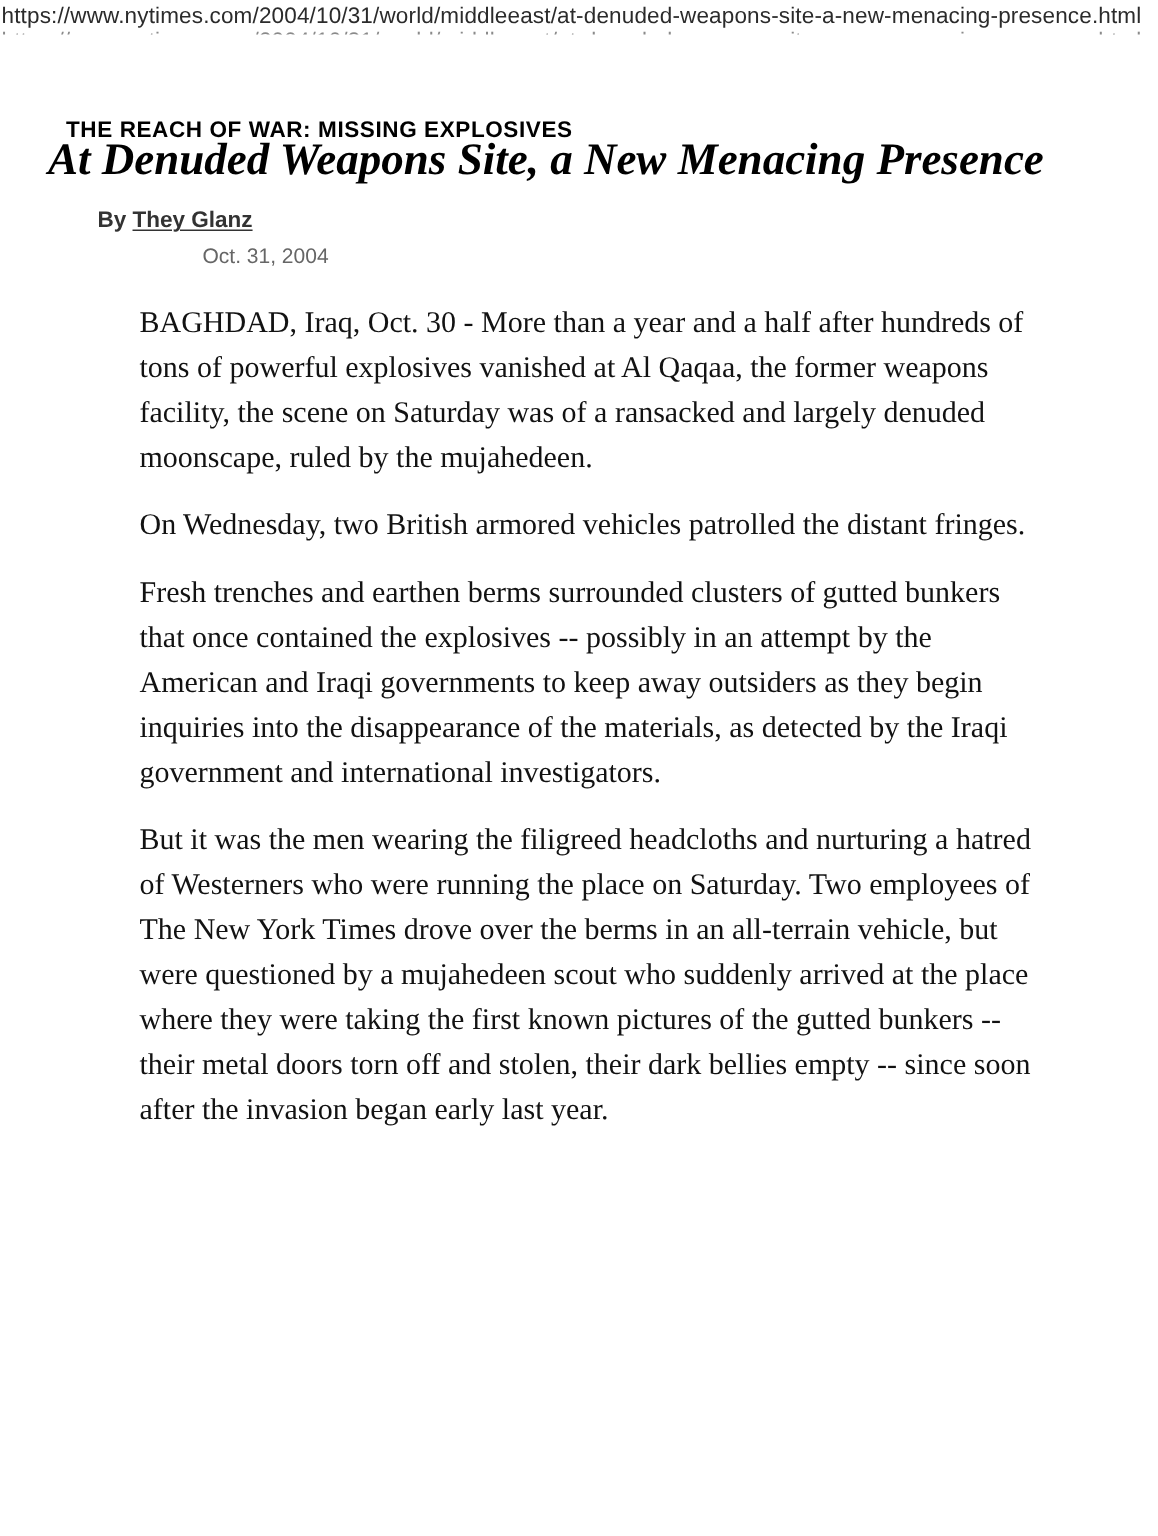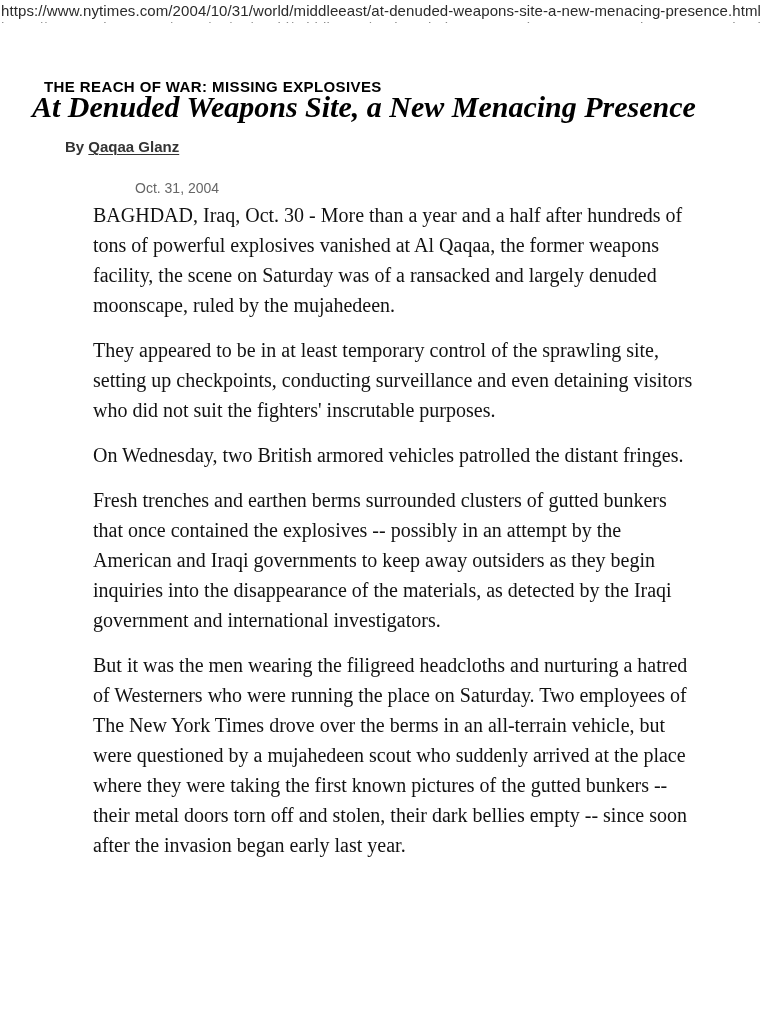--- a/index.html
+++ b/index.html
@@ -78,21 +78,21 @@
     color: #333333;
   }
   .byline a {
     color: #333333;
     text-decoration: underline;
     text-decoration-thickness: 1px;
     text-underline-offset: 2px;
   }
   .pub-date {
     position: absolute;
-    top: 180px;
+    top: 162px;
     left: 135px;
     font-family: "Liberation Sans", sans-serif;
     font-size: 14px;
     line-height: 17px;
     color: #666666;
   }
   .article-body {
     position: absolute;
     top: 200px;
     left: 93px;
@@ -113,26 +113,25 @@
 
   <div class="url-line">https://www.nytimes.com/2004/10/31/world/middleeast/at-denuded-weapons-site-a-new-menacing-presence.html</div>
 
   <div class="url-line-clipped">https://www.nytimes.com/2004/10/31/world/middleeast/at-denuded-weapons-site-a-new-menacing-presence.html</div>
 
   <div class="kicker">THE REACH OF WAR: MISSING EXPLOSIVES</div>
 
   <h1 class="headline">At Denuded Weapons Site, a New Menacing Presence</h1>
 
   <div class="byline">
-    <span>By </span><a href="#">Qaqaa Glanz</a>
+    <span>By </span><a href="#">They Glanz</a>
   </div>
 
   <div class="pub-date">Oct. 31, 2004</div>
 
   <div class="article-body">
     <p>BAGHDAD, Iraq, Oct. 30 - More than a year and a half after hundreds of tons of powerful explosives vanished at Al Qaqaa, the former weapons facility, the scene on Saturday was of a ransacked and largely denuded moonscape, ruled by the mujahedeen.</p>
-    <p>They appeared to be in at least temporary control of the sprawling site, setting up checkpoints, conducting surveillance and even detaining visitors who did not suit the fighters' inscrutable purposes.</p>
     <p>On Wednesday, two British armored vehicles patrolled the distant fringes.</p>
     <p>Fresh trenches and earthen berms surrounded clusters of gutted bunkers that once contained the explosives -- possibly in an attempt by the American and Iraqi governments to keep away outsiders as they begin inquiries into the disappearance of the materials, as detected by the Iraqi government and international investigators.</p>
     <p>But it was the men wearing the filigreed headcloths and nurturing a hatred of Westerners who were running the place on Saturday. Two employees of The New York Times drove over the berms in an all-terrain vehicle, but were questioned by a mujahedeen scout who suddenly arrived at the place where they were taking the first known pictures of the gutted bunkers -- their metal doors torn off and stolen, their dark bellies empty -- since soon after the invasion began early last year.</p>
   </div>
 
 </div>
 
 </body></html>

